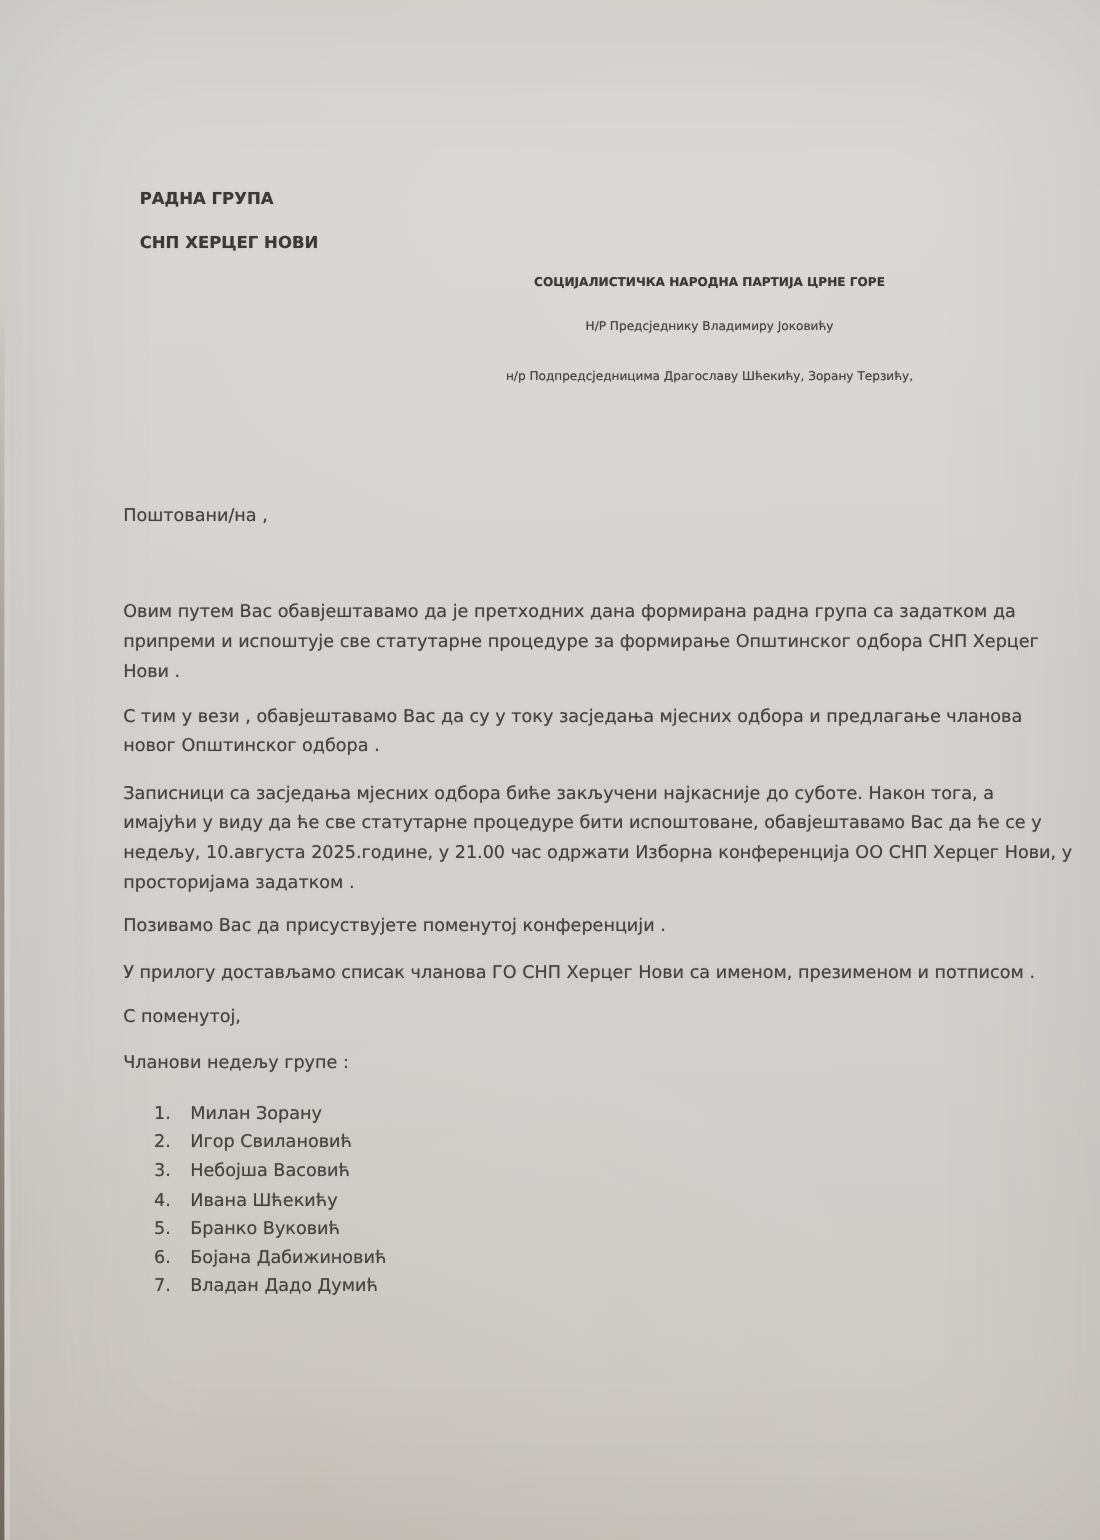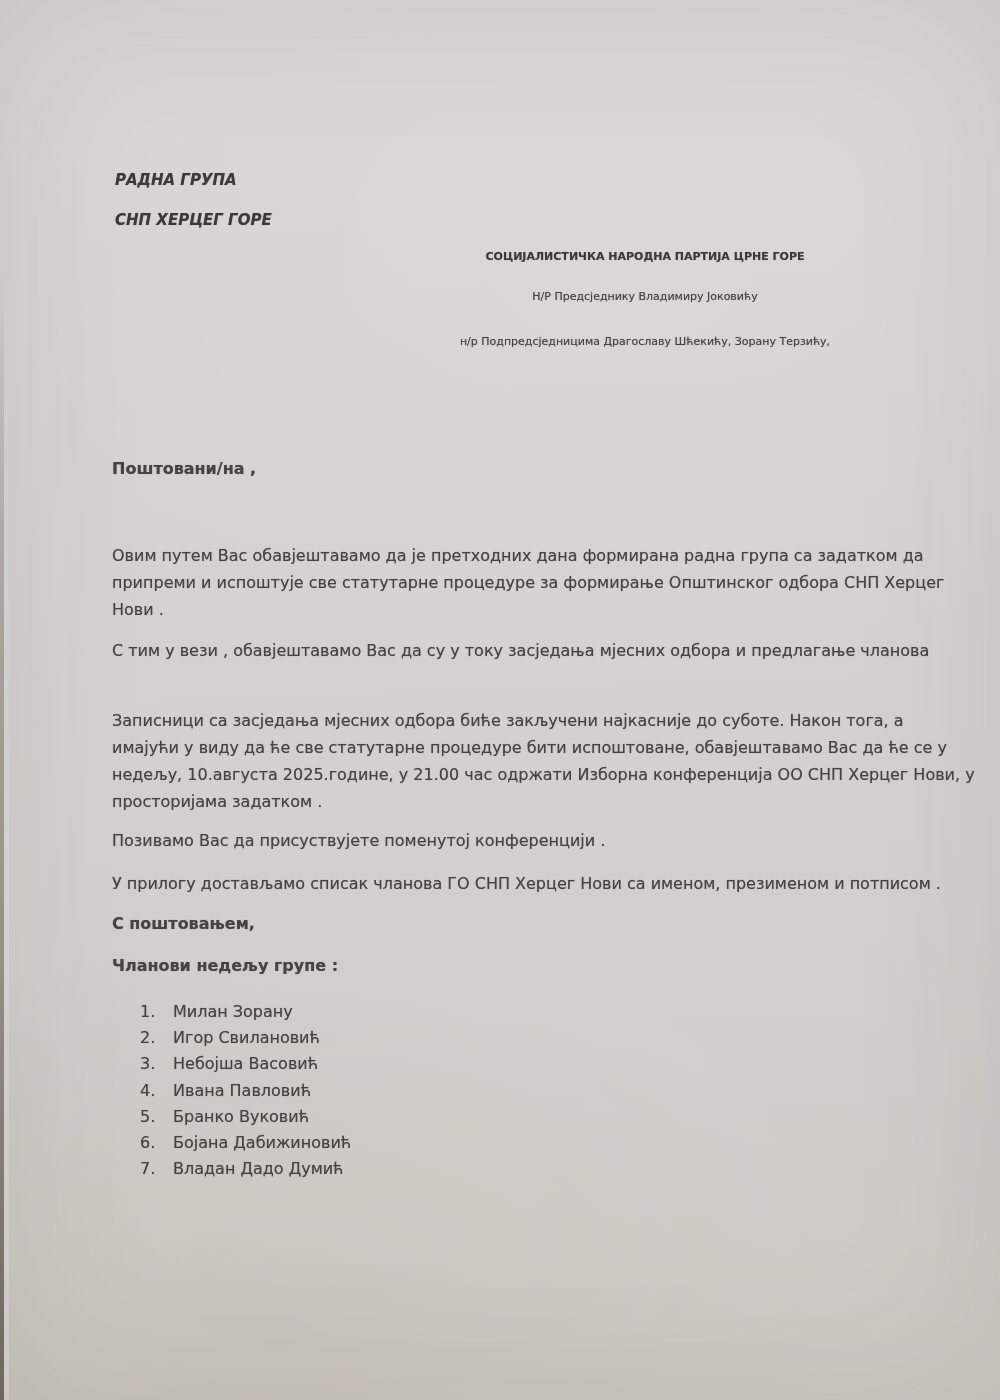--- a/index.html
+++ b/index.html
@@ -60,25 +60,24 @@
     position: absolute;
     inset: 0;
     color: var(--ink);
     text-shadow: 0 0 0.9px rgba(72,70,66,0.55);
   }
   .line {
     position: absolute;
     white-space: nowrap;
     font-size: 15px;
     line-height: 20px;
-    font-weight: bold;
   }
   .bold { font-weight: bold; color: var(--ink-bold); }
 
-  .sender-line { left: 115px; font-style: italic; }
+  .sender-line { left: 127px; }
 
   .addr-line {
     position: absolute;
     left: 282px;
     width: 726px;
     text-align: center;
     white-space: nowrap;
     font-size: 11px;
     line-height: 20px;
   }
@@ -108,72 +107,73 @@
 <body>
 
 <div class="photo">
 
   <div class="paper-edge"></div>
   <div class="paper-edge-light"></div>
 
   <div class="letter">
 
     <div class="line sender-line bold" style="top:170px">РАДНА ГРУПА</div>
-    <div class="line sender-line bold" style="top:210px">СНП ХЕРЦЕГ ГОРЕ</div>
+    <div class="line sender-line bold" style="top:210px">СНП ХЕРЦЕГ НОВИ</div>
 
     <div class="addr-line bold" style="top:247px">СОЦИЈАЛИСТИЧКА НАРОДНА ПАРТИЈА ЦРНЕ ГОРЕ</div>
     <div class="addr-line" style="top:287px">Н/Р Предсједнику Владимиру Јоковићу</div>
     <div class="addr-line" style="top:332px">н/р Подпредсједницима Драгославу Шћекићу, Зорану Терзићу,</div>
 
     <div class="line" style="top:459px; left:112px; font-size:16px">Поштовани/на ,</div>
 
     <div class="para" style="top:542px">
       <div class="pline">Овим путем Вас обавјештавамо да је претходних дана формирана радна група са задатком да</div>
       <div class="pline">припреми и испоштује све статутарне процедуре за формирање Општинског одбора СНП Херцег</div>
       <div class="pline">Нови .</div>
     </div>
 
     <div class="para" style="top:637px">
       <div class="pline">С тим у вези , обавјештавамо Вас да су у току засједања мјесних одбора и предлагање чланова</div>
+      <div class="pline">новог Општинског одбора .</div>
     </div>
 
     <div class="para" style="top:707px">
       <div class="pline">Записници са засједања мјесних одбора биће закључени најкасније до суботе. Након тога, а</div>
       <div class="pline">имајући у виду да ће све статутарне процедуре бити испоштоване, обавјештавамо Вас да ће се у</div>
       <div class="pline">недељу, 10.августа 2025.године, у 21.00 час одржати Изборна конференција ОО СНП Херцег Нови, у</div>
       <div class="pline">просторијама задатком .</div>
     </div>
 
     <div class="para" style="top:827px">
       <div class="pline">Позивамо Вас да присуствујете поменутој конференцији .</div>
     </div>
 
     <div class="para" style="top:870px">
       <div class="pline">У прилогу достављамо списак чланова ГО СНП Херцег Нови са именом, презименом и потписом .</div>
     </div>
 
-    <div class="line" style="top:914px; left:112px; font-size:16px">С поштовањем,</div>
+    <div class="line" style="top:914px; left:112px; font-size:16px">С поменутој,</div>
 
     <div class="line" style="top:956px; left:112px; font-size:16px">Чланови недељу групе :</div>
 
     <div class="member-row" style="top:1002px">
       <span class="member-num">1.</span>
       <span class="member-name">Милан Зорану</span>
     </div>
     <div class="member-row" style="top:1028px">
       <span class="member-num">2.</span>
       <span class="member-name">Игор Свилановић</span>
     </div>
     <div class="member-row" style="top:1054px">
       <span class="member-num">3.</span>
       <span class="member-name">Небојша Васовић</span>
     </div>
     <div class="member-row" style="top:1081px">
       <span class="member-num">4.</span>
-      <span class="member-name">Ивана Павловић</span>
+      <span class="member-name">Ивана Шћекићу</span>
     </div>
     <div class="member-row" style="top:1107px">
       <span class="member-num">5.</span>
       <span class="member-name">Бранко Вуковић</span>
     </div>
     <div class="member-row" style="top:1133px">
       <span class="member-num">6.</span>
       <span class="member-name">Бојана Дабижиновић</span>
     </div>
     <div class="member-row" style="top:1159px">

